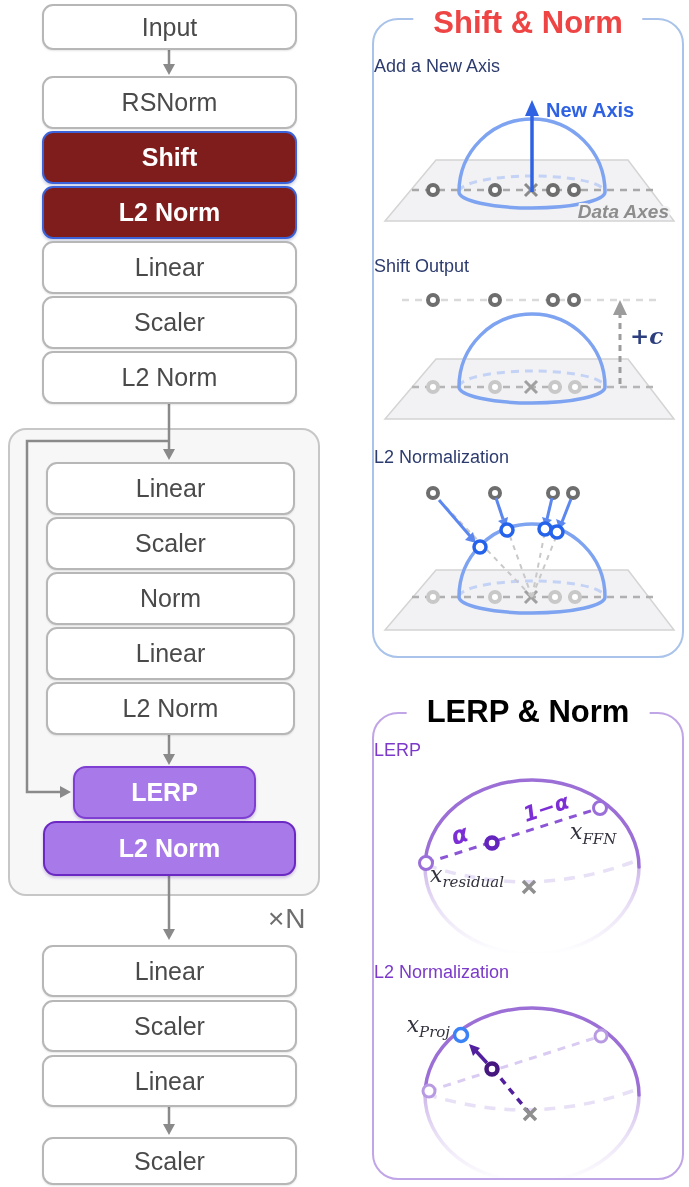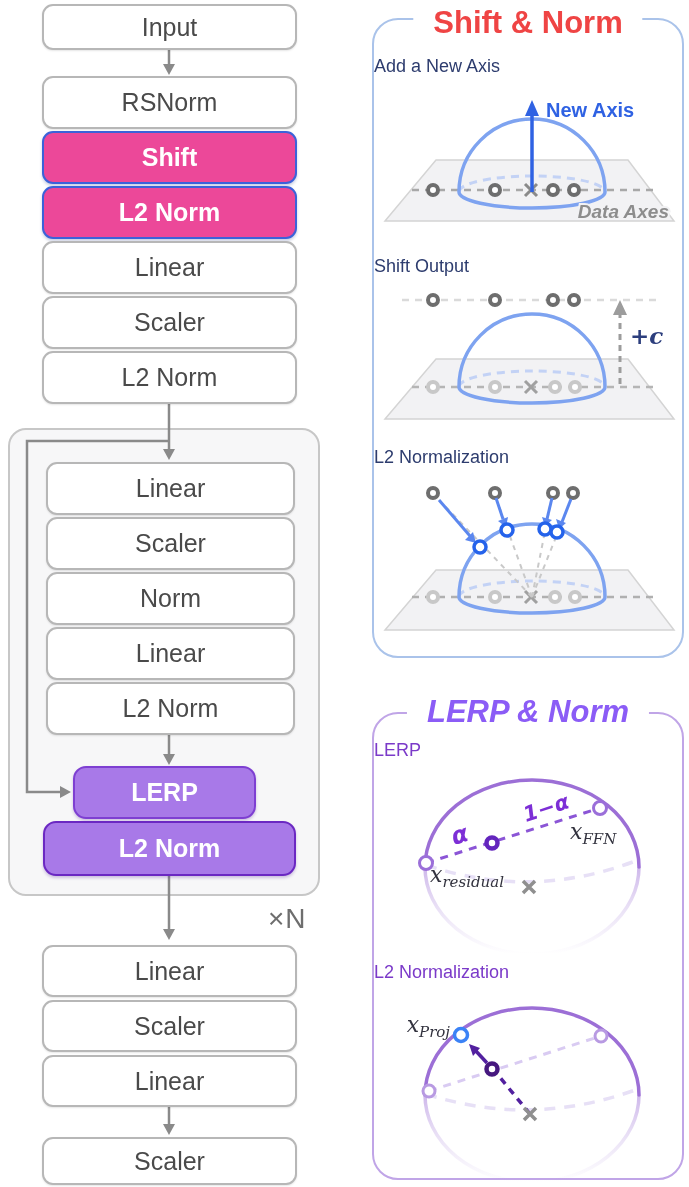--- a/index.html
+++ b/index.html
@@ -9,42 +9,42 @@
   
   .gbox{position:absolute;left:8px;top:428px;width:312px;height:468px;
         background:#f7f7f8;border:2px solid #c7c7c7;border-radius:18px;
         box-sizing:border-box;z-index:1;}
   .connectors{position:absolute;left:0;top:0;width:689px;height:1187px;
         z-index:2;pointer-events:none;}
   .box{position:absolute;box-sizing:border-box;display:flex;align-items:center;
        justify-content:center;background:#fff;border:2px solid #b7b7b7;
        border-radius:11px;font-size:25px;color:#4a4a4a;z-index:3;
        box-shadow:0 1px 2px rgba(0,0,0,.10);left:42px;width:255px;height:53px;}
-  .box.blue{background:#ec4899;border:2.5px solid #3b62d9;color:#fff;
+  .box.blue{background:#7f1d1d;border:2.5px solid #3b62d9;color:#fff;
        font-weight:bold;box-shadow:0 2px 3px rgba(40,60,140,.25);}
   .box.inner{left:46px;width:249px;}
   .box.lerp{left:73px;width:183px;background:#a879e8;border:2.5px solid #7e3fd2;
        color:#fff;font-weight:bold;border-radius:13px;
        box-shadow:0 2px 3px rgba(80,30,150,.25);}
   .box.l2p{left:43px;width:253px;background:#a879e8;border:2.5px solid #6b28c2;
        color:#fff;font-weight:bold;border-radius:13px;
        box-shadow:0 2px 3px rgba(80,30,150,.25);}
   .repeatlbl{position:absolute;left:268px;top:903px;font-size:28px;
        color:#6e6e6e;z-index:3;letter-spacing:1px;}
 
   
   .panel{position:absolute;left:372px;width:312px;box-sizing:border-box;
          border-radius:26px;background:#fff;z-index:1;}
   .panel.p1{top:18px;height:640px;border:2.5px solid #aac3ea;}
   .panel.p2{top:712px;height:468px;border:2.5px solid #c0a5e7;}
   .legend{position:absolute;left:50%;transform:translateX(-50%);
           background:#fff;padding:0 20px;white-space:nowrap;
           font-size:31px;font-weight:bold;line-height:38px;}
   .p1 .legend{top:-16px;color:#ef4444;}
-  .p2 .legend{top:-21px;color:#8b5cf6;font-style:italic;}
+  .p2 .legend{top:-21px;color:#000000;}
   .subtitle{position:absolute;left:0;width:100%;text-align:left;
             font-size:18px;font-weight:400;}
   .p1 .subtitle{color:#2d3c6e;}
   .p2 .subtitle{color:#7b3ac9;}
   .dsvg{position:absolute;left:0;display:block;}
 
   
   text{font-family:"Liberation Sans",sans-serif;}
   .mathlbl{font-family:"DejaVu Serif",serif;font-style:italic;fill:#33333f;}
   .alpha{font-family:"DejaVu Sans",sans-serif;font-style:italic;

